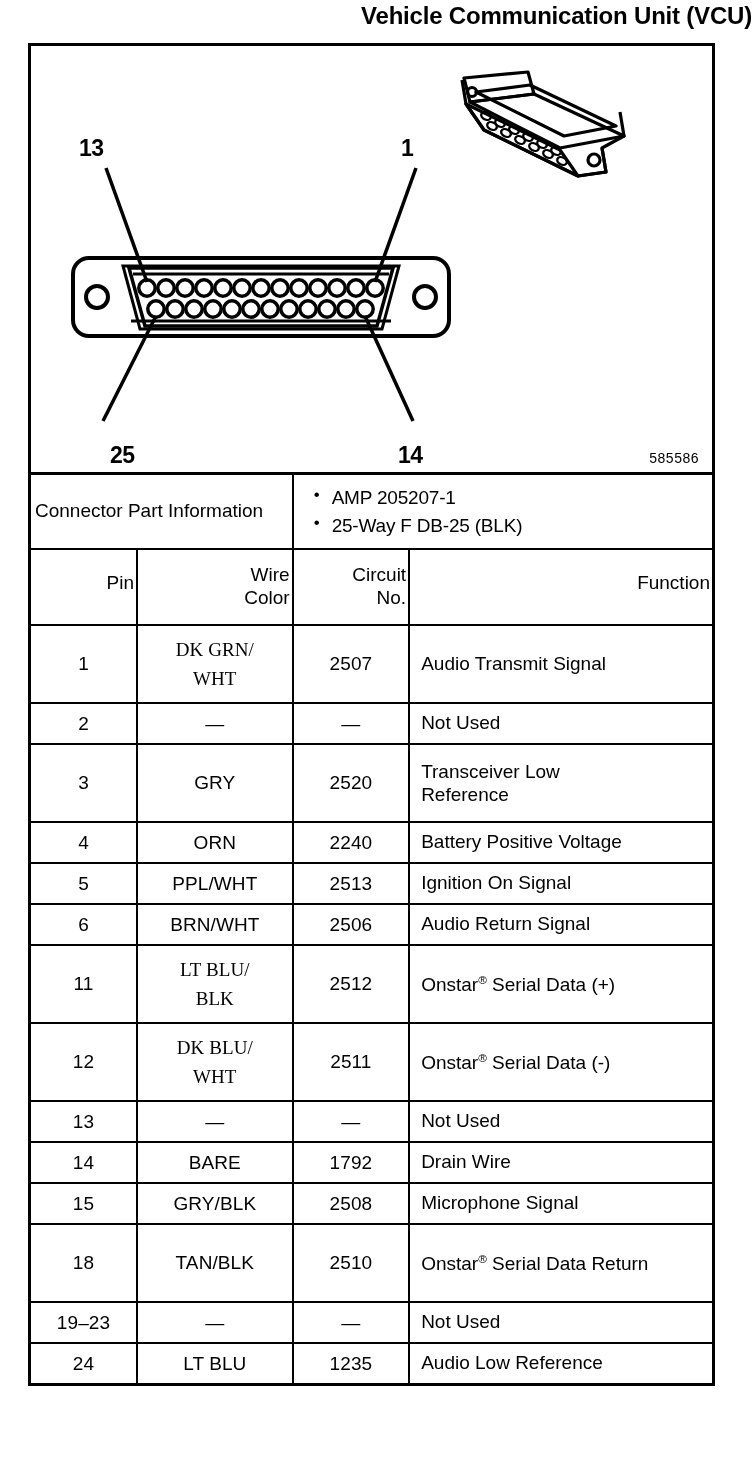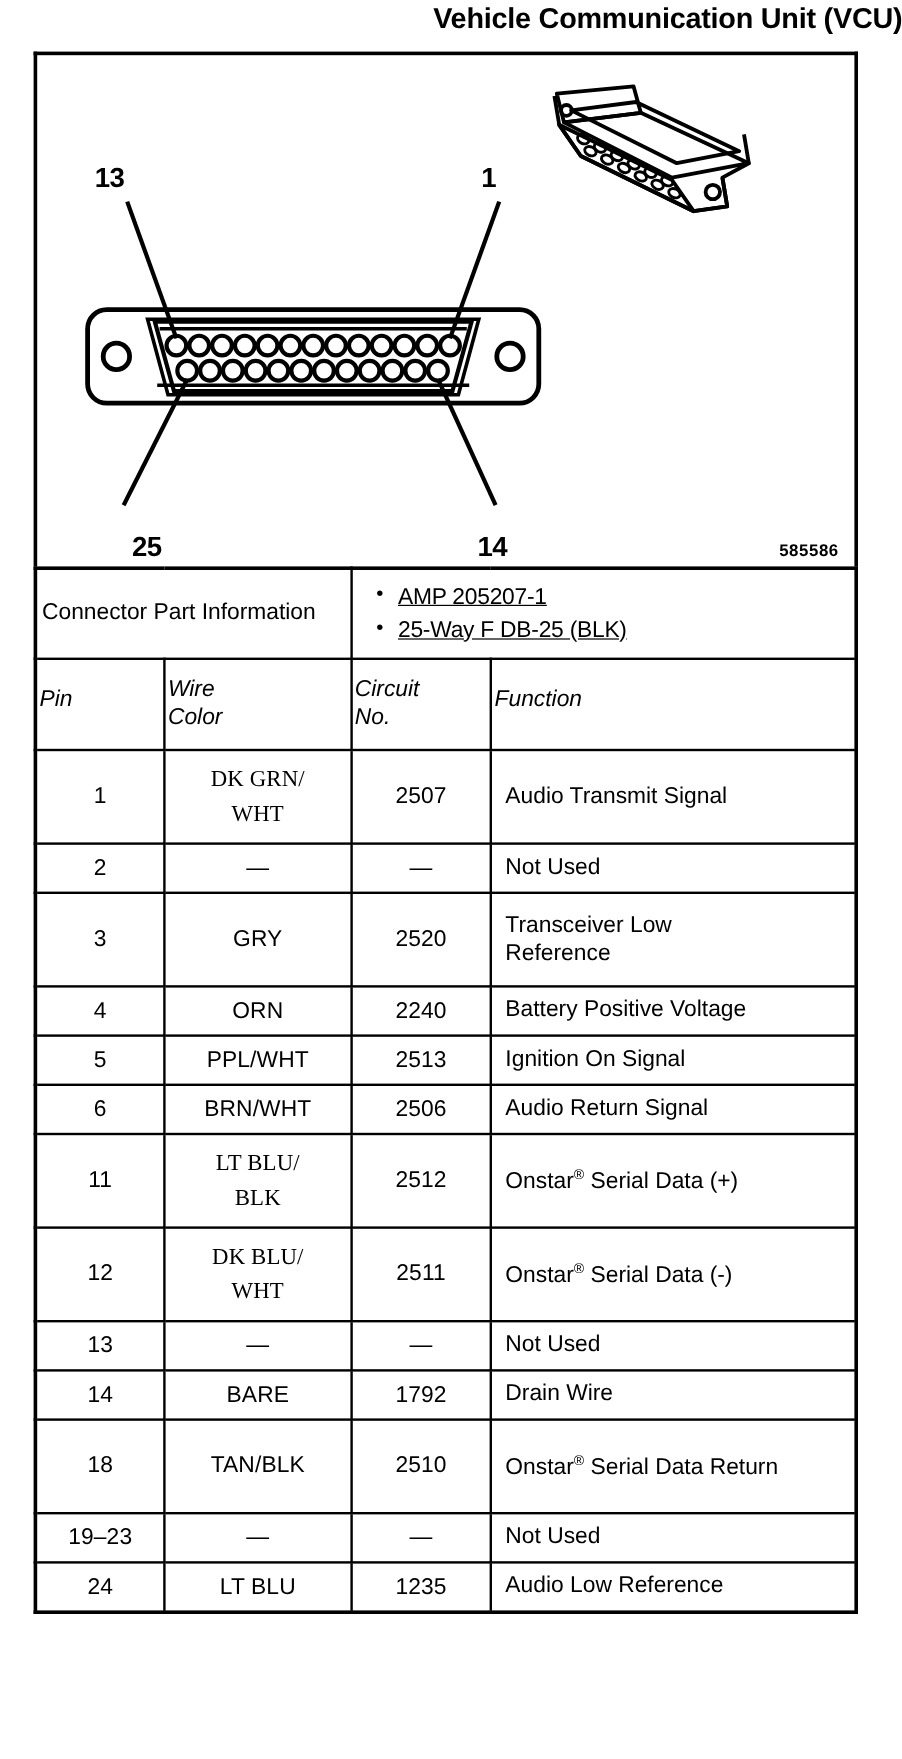--- a/index.html
+++ b/index.html
@@ -50,21 +50,21 @@
   #pin-label-13 { left: 48px;  top: 89px; }
   #pin-label-1  { left: 370px; top: 89px; }
   #pin-label-25 { left: 47px;  top: 396px; margin-left: 32px; }
   #pin-label-14 { left: 367px; top: 396px; }
 
   #figure-ref {
     position: absolute;
     right: 13px;
     bottom: 6px;
     font-size: 14px;
-    font-weight: bold;
+    font-weight: normal;
     letter-spacing: 0.5px;
   }
 
   #connector-face-svg {
     position: absolute;
     left: 30px;
     top: 100px;
     width: 400px;
     height: 300px;
   }
@@ -110,21 +110,20 @@
     text-align: left;
     font-weight: bold;
     font-size: 20px;
     line-height: 1.24;
     padding: 10px 4px 11px 4px !important;
   }
   .cpi-values {
     padding: 9px 0 9px 16px !important;
     font-weight: bold;
     font-size: 20px;
-    text-decoration: underline;
   }
   .cpi-values ul {
     margin: 0;
     padding: 0 0 0 22px;
     list-style: none;
   }
   .cpi-values li {
     position: relative;
     line-height: 1.45;
     letter-spacing: -0.2px;
@@ -132,27 +131,26 @@
   .cpi-values li::before {
     content: "\2022";
     position: absolute;
     left: -18px;
     top: -1px;
     font-size: 17px;
   }
 
   
   .colhead {
-    text-align: left;
+    text-align: right;
     font-weight: bold;
     font-size: 20px;
     line-height: 1.2;
     height: 66px;
     padding: 0 2px !important;
-    font-style: italic;
   }
   .colhead .two-line { display: block; }
   .colhead.bottom-align { vertical-align: bottom; padding-bottom: 8px !important; }
 
   
   tbody td { height: 39px; }
   tbody tr.tall td { height: 76px; }
 
   .c-pin, .c-wire, .c-circuit {
     text-align: center;
@@ -373,20 +371,26 @@
         <td class="c-wire">—</td>
         <td class="c-circuit">—</td>
         <td class="c-function">Not Used</td>
       </tr>
       <tr>
         <td class="c-pin">14</td>
         <td class="c-wire">BARE</td>
         <td class="c-circuit">1792</td>
         <td class="c-function">Drain Wire</td>
       </tr>
+      <tr>
+        <td class="c-pin">15</td>
+        <td class="c-wire">GRY/BLK</td>
+        <td class="c-circuit">2508</td>
+        <td class="c-function">Microphone Signal</td>
+      </tr>
       <tr class="tall">
         <td class="c-pin">18</td>
         <td class="c-wire">TAN/BLK</td>
         <td class="c-circuit">2510</td>
         <td class="c-function fn-2line"><span>Onstar</span><sup class="reg">®</sup><span> Serial Data Return</span></td>
       </tr>
       <tr>
         <td class="c-pin">19–23</td>
         <td class="c-wire">—</td>
         <td class="c-circuit">—</td>

